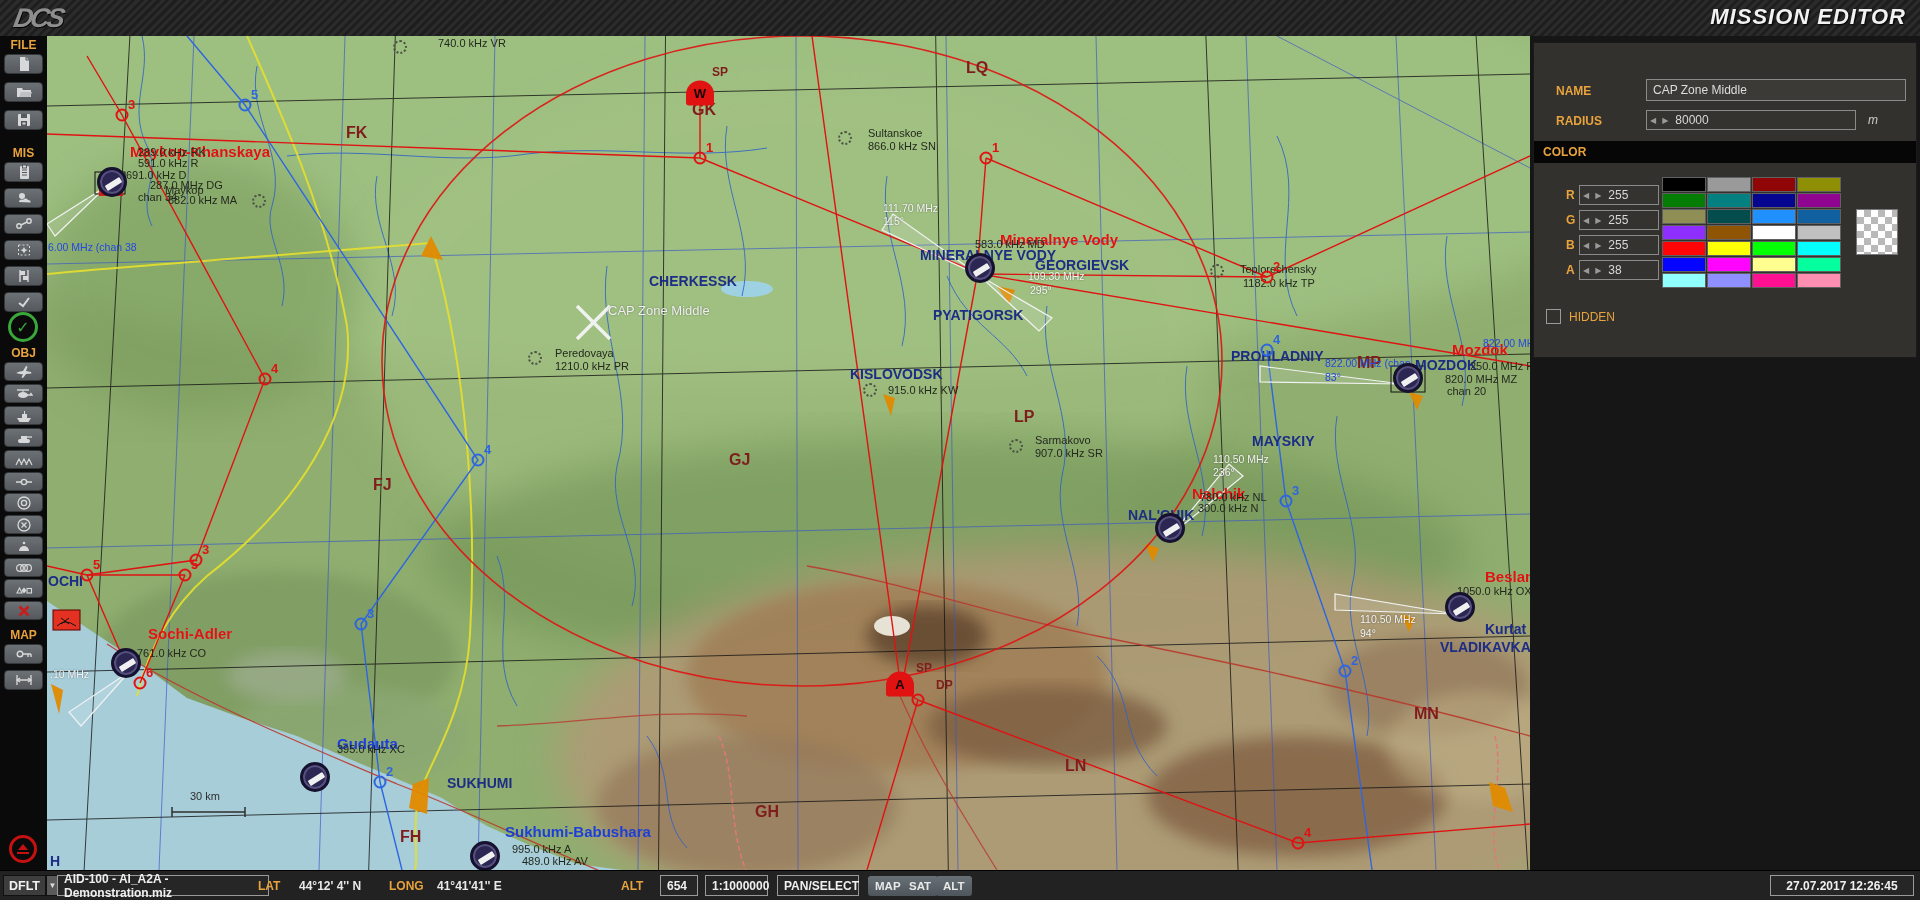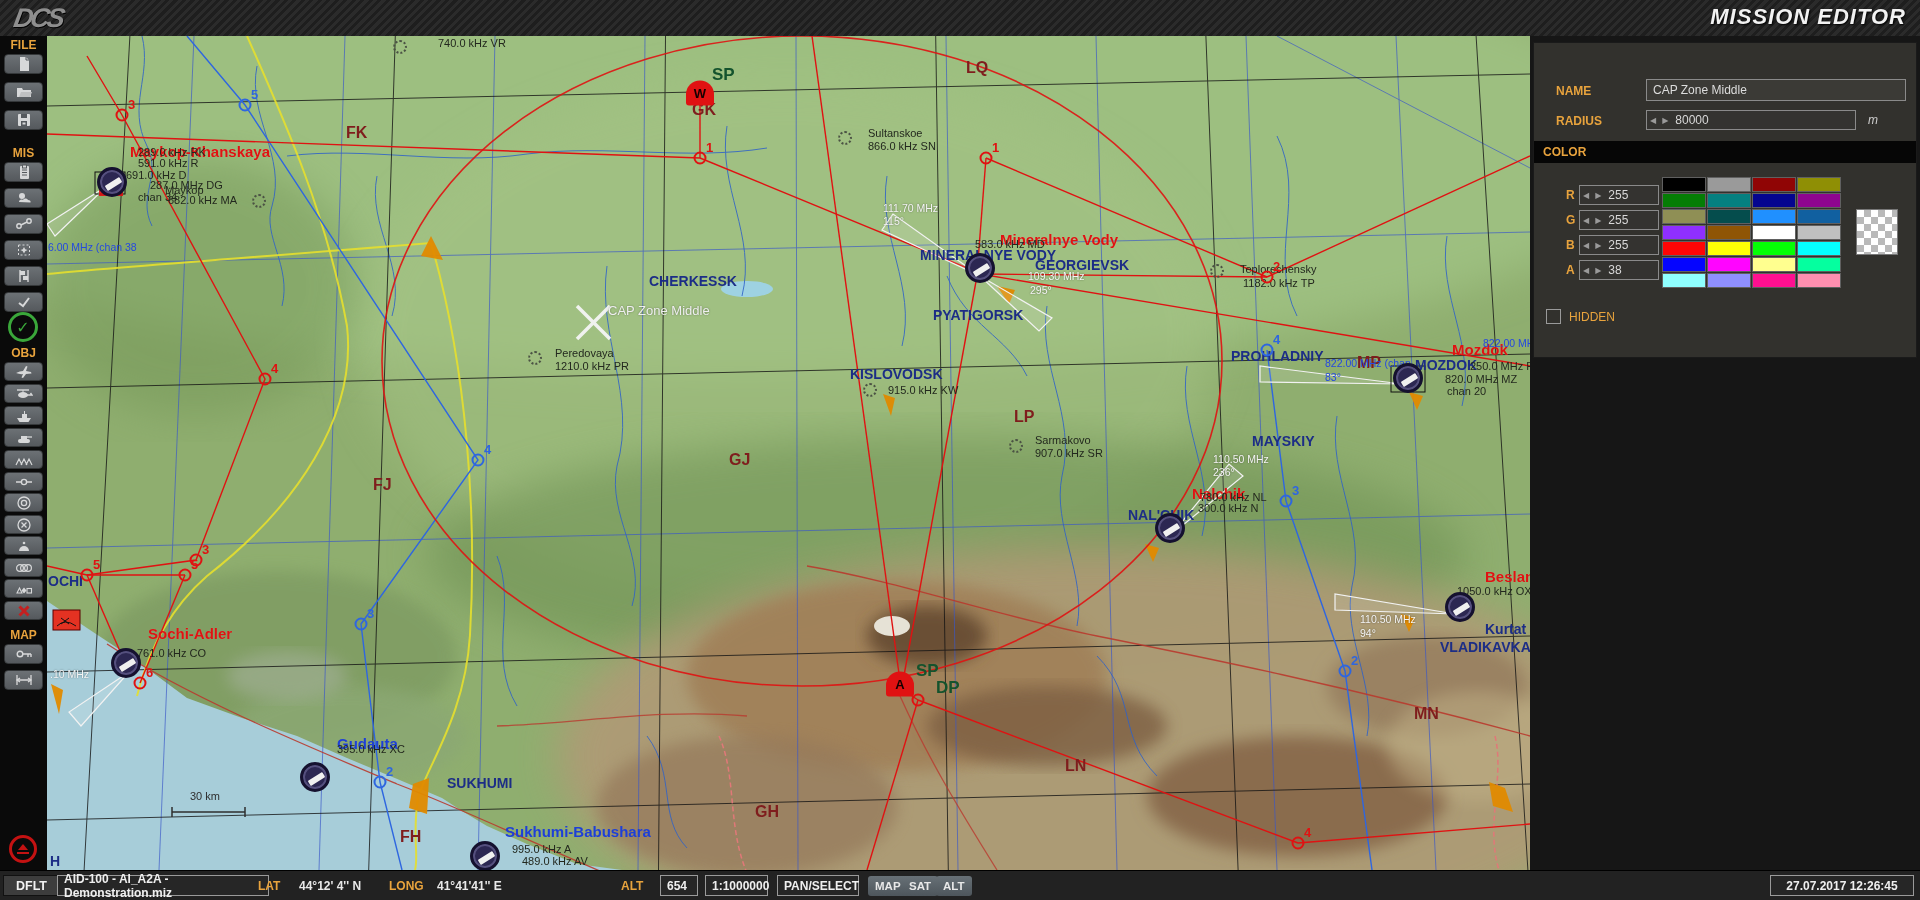--- a/index.html
+++ b/index.html
@@ -34,21 +34,21 @@
   #map-art{position:absolute;left:0;top:0;}
   .lab{position:absolute;white-space:nowrap;line-height:1;z-index:6;}
   .apt-red{color:#e01212;font-weight:bold;font-size:15px;text-shadow:0 0 1px rgba(255,255,255,.2);}
   .apt-blue{color:#1d3fd8;font-weight:bold;font-size:15px;}
   .city{color:#1c2d86;font-weight:bold;font-size:14px;}
   .grid{color:#7f1d1d;font-weight:bold;font-size:16px;}
   .beacon{color:#23281e;font-size:11px;}
   .fw{color:#f4f4f4;font-size:10.5px;text-shadow:0 0 2px rgba(0,0,0,.45);}
   .fb{color:#2448e0;font-size:10.5px;}
   .zone{color:#efefef;font-size:13px;text-shadow:0 0 2px rgba(0,0,0,.4);}
-  .sp{color:#14532d;font-weight:bold;font-size:17px;text-align:center;}
+  .sp{color:#7f1d1d;font-weight:bold;font-size:12px;text-align:center;}
   .sc{color:#2e2e2e;font-size:11px;}
   .wp{position:absolute;width:13px;height:13px;border-radius:50%;border:2px solid #e01212;transform:translate(-50%,-50%);z-index:7;}
   .wp.b{border-color:#2e66e0;}
   .wpn{position:absolute;transform:translate(6px,-18px);font-weight:bold;font-size:13px;color:#e01212;z-index:7;}
   .wpn.b{color:#2e66e0;}
   .apt-ico{position:absolute;width:30px;height:30px;border-radius:50%;transform:translate(-50%,-50%);
     background:#2c2752;border:3px solid #15112f;box-shadow:inset 0 0 0 2px #55507e;z-index:7;}
   .apt-ico::after{content:"";position:absolute;left:5px;top:11px;width:17px;height:6px;background:#f0f0f0;
     border-radius:1px;transform:rotate(-32deg);}
   .bcn{position:absolute;width:14px;height:14px;border:2px dotted #4b5244;border-radius:50%;transform:translate(-50%,-50%);z-index:6;}
@@ -88,21 +88,21 @@
   
   #statusbar{position:absolute;left:0;top:870px;width:1920px;height:30px;background:#222;border-top:1px solid #000;z-index:30;}
   #statusbar .olab{position:absolute;top:8px;color:#e8a33d;font-weight:bold;font-size:12px;}
   #statusbar .wval{position:absolute;top:8px;color:#e9e9e9;font-weight:bold;font-size:12px;}
   .sfield{position:absolute;top:4px;height:21px;border:1px solid #9a9a9a;color:#efefef;font-weight:bold;font-size:12px;
     display:flex;align-items:center;padding:0 6px;background:#262626;}
   .sbtn{position:absolute;top:5px;height:20px;border-radius:3px;background:linear-gradient(#677076,#4e565c);
     color:#e8e8e8;font-weight:bold;font-size:11.5px;display:flex;align-items:center;padding:0 7px;cursor:pointer;}
   #dflt{position:absolute;left:3px;top:4px;height:21px;display:flex;cursor:pointer;}
   #dflt .txt{background:#3d3d3d;border:1px solid #111;color:#f2f2f2;font-weight:bold;font-size:12.5px;
-    display:flex;align-items:center;padding:0 12px;}
+    display:flex;align-items:center;padding:0 5px;}
   #dflt .drop{width:13px;background:#5a5a5a;border:1px solid #111;color:#ddd;font-size:8px;
     display:flex;align-items:center;justify-content:center;}
 </style>
 </head>
 <body>
 
 <div id="menubar">
   <div id="dcs-logo">DCS</div>
   <div id="editor-title">MISSION EDITOR</div>
 </div>

